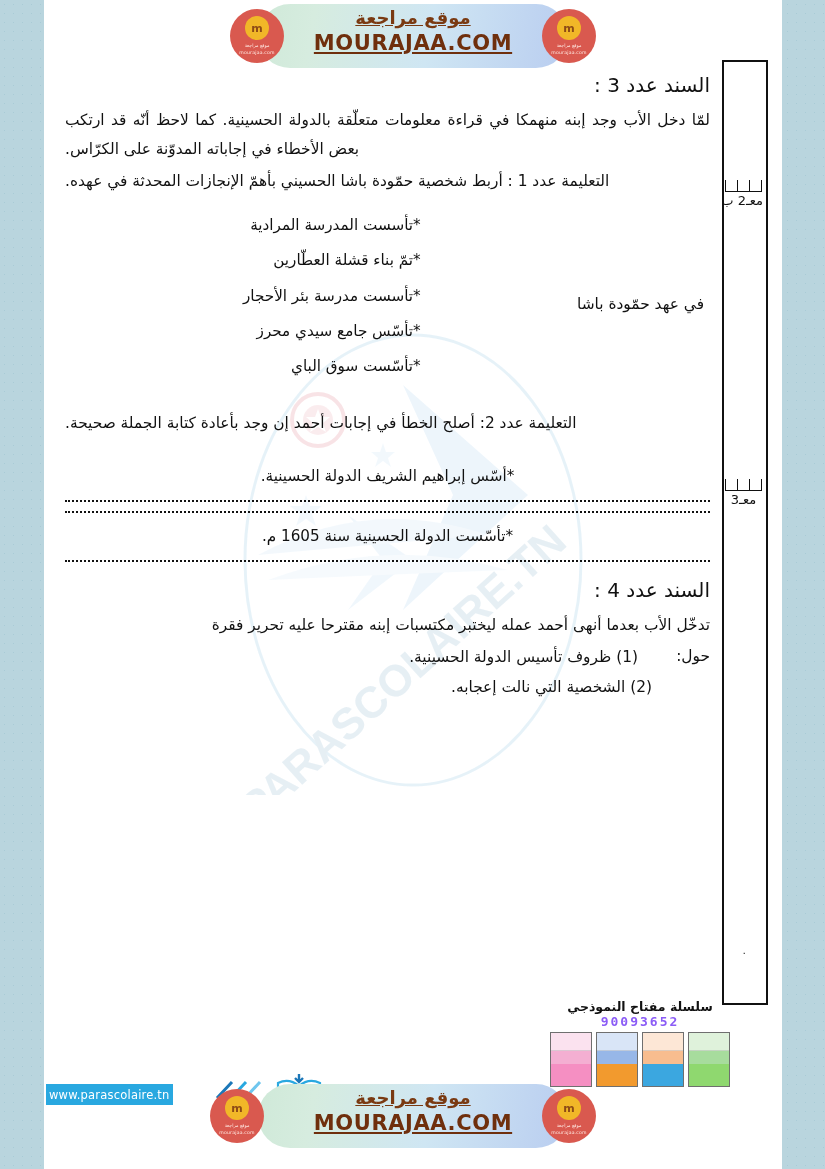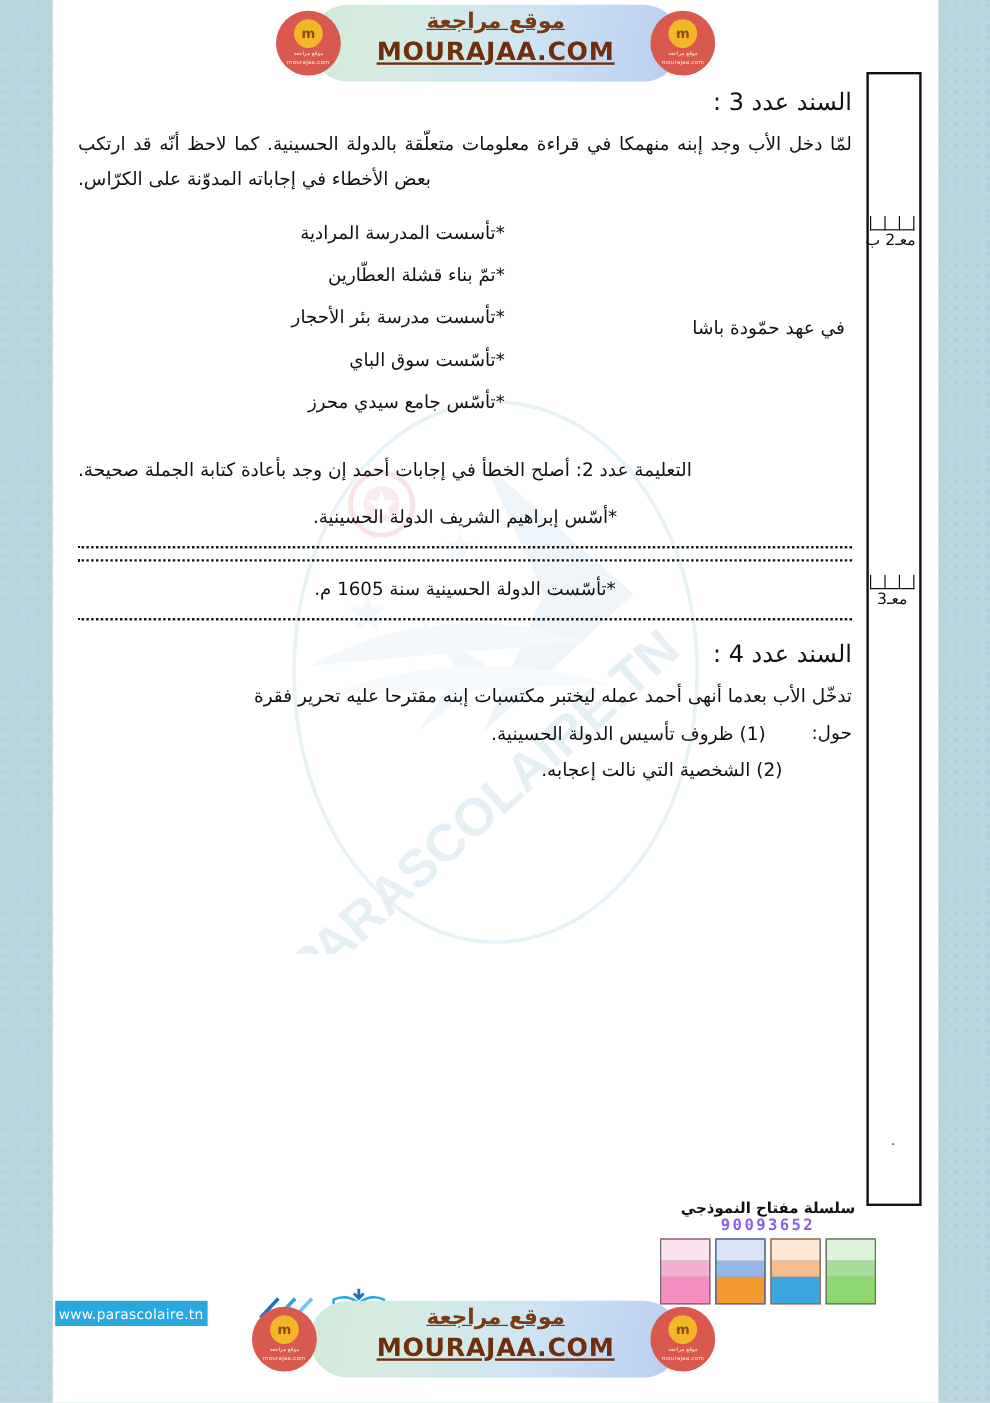--- a/index.html
+++ b/index.html
@@ -319,21 +319,21 @@
   .answer-line {
     border-bottom: 2.4px dotted #111111;
     height: 0;
     margin: 9px 0 9px 0;
   }
   .student-answer {
     text-align: center;
     margin: 8px 0 0 0;
     font-size: 15.2px;
   }
-  .spaced { margin-top: 10px; }
+  .spaced { margin-top: 24px; }
 
   .numbered-wrap {
     display: flex;
     direction: rtl;
     align-items: flex-start;
     justify-content: flex-start;
     margin-top: 1px;
   }
   .numbered-label {
     min-width: 58px;
@@ -407,29 +407,30 @@
       </div>
       <div id="mark-dot">.</div>
     </div>
 
     <div id="content">
 
       <div class="doc-head">السند عدد 3 :</div>
 
       <p class="para">لمّا دخل الأب وجد إبنه منهمكا في قراءة  معلومات متعلّقة بالدولة الحسينية. كما لاحظ أنّه قد ارتكب بعض الأخطاء في إجاباته المدوّنة على الكرّاس.</p>
 
+      <p class="instruction">التعليمة عدد 1 : أربط شخصية حمّودة باشا الحسيني بأهمّ الإنجازات المحدثة في عهده.</p>
 
       <div class="match-block">
         <div class="match-left">في عهد حمّودة باشا</div>
         <div class="match-right">
           <div>*تأسست المدرسة المرادية</div>
           <div>*تمّ بناء قشلة العطّارين</div>
           <div>*تأسست مدرسة بئر الأحجار</div>
+          <div>*تأسّس جامع سيدي محرز</div>
           <div>*تأسّست سوق الباي</div>
-          <div>*تأسّس جامع سيدي محرز</div>
         </div>
       </div>
 
       <p class="instruction">التعليمة عدد 2: أصلح الخطأ في إجابات أحمد إن وجد بأعادة كتابة الجملة صحيحة.</p>
 
       <div class="student-answer spaced">*أسّس إبراهيم الشريف الدولة الحسينية.</div>
       <div class="answer-line"></div>
 
       <div class="answer-line"></div>
 

